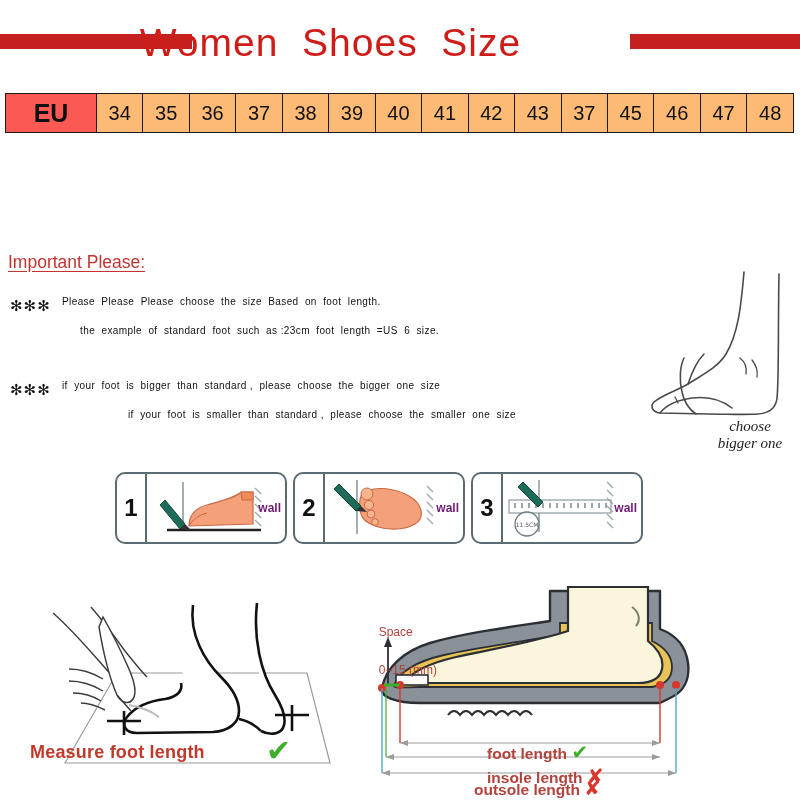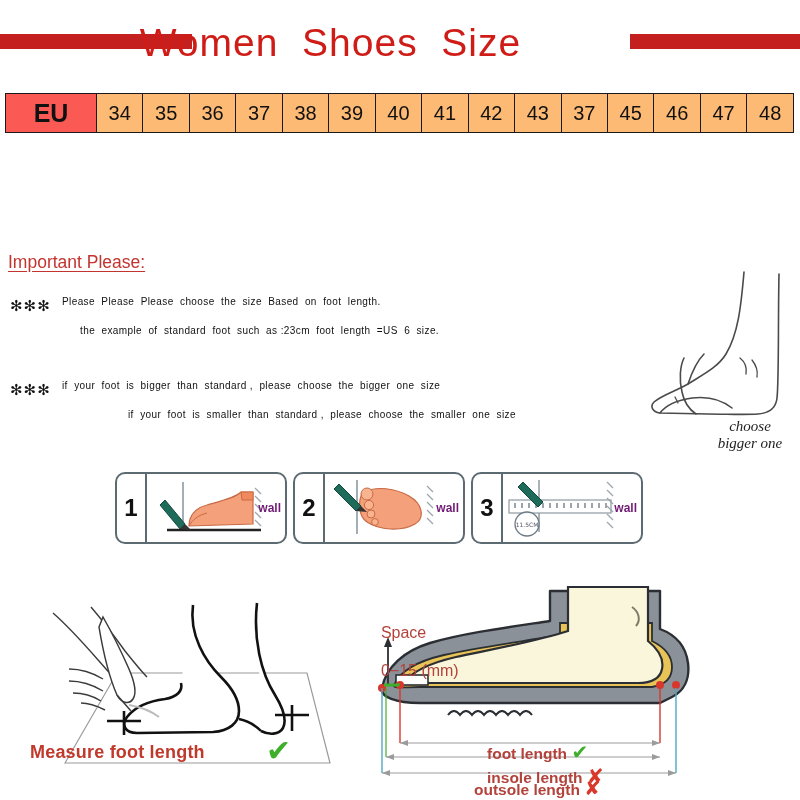--- a/index.html
+++ b/index.html
@@ -53,21 +53,21 @@
   .wall-label{position:absolute;right:4px;top:50%;transform:translateY(-50%);
       font-size:12px;font-weight:bold;color:#701a75;}
 
   
   #measure-cap{position:absolute;left:30px;top:742px;font-size:18px;font-weight:bold;
       color:#C0392B;letter-spacing:.2px;}
   #measure-check{position:absolute;left:266px;top:733px;font-size:30px;color:#3FAF2B;
       font-weight:bold;}
 
   
-  #space-label{position:absolute;left:372px;top:604px;font-size:16px;color:#B3423B;
+  #space-label{position:absolute;left:372px;top:604px;font-size:12px;color:#B3423B;
       line-height:19px;white-space:pre;}
   .len-row{position:absolute;font-size:15.5px;font-weight:bold;color:#B3423B;
       white-space:nowrap;}
   .mark-ok{color:#3FAF2B;font-size:20px;}
   .mark-no{color:#D8372B;font-size:20px;}
 </style>
 </head>
 <body>
 
 <div id="title-bar">

